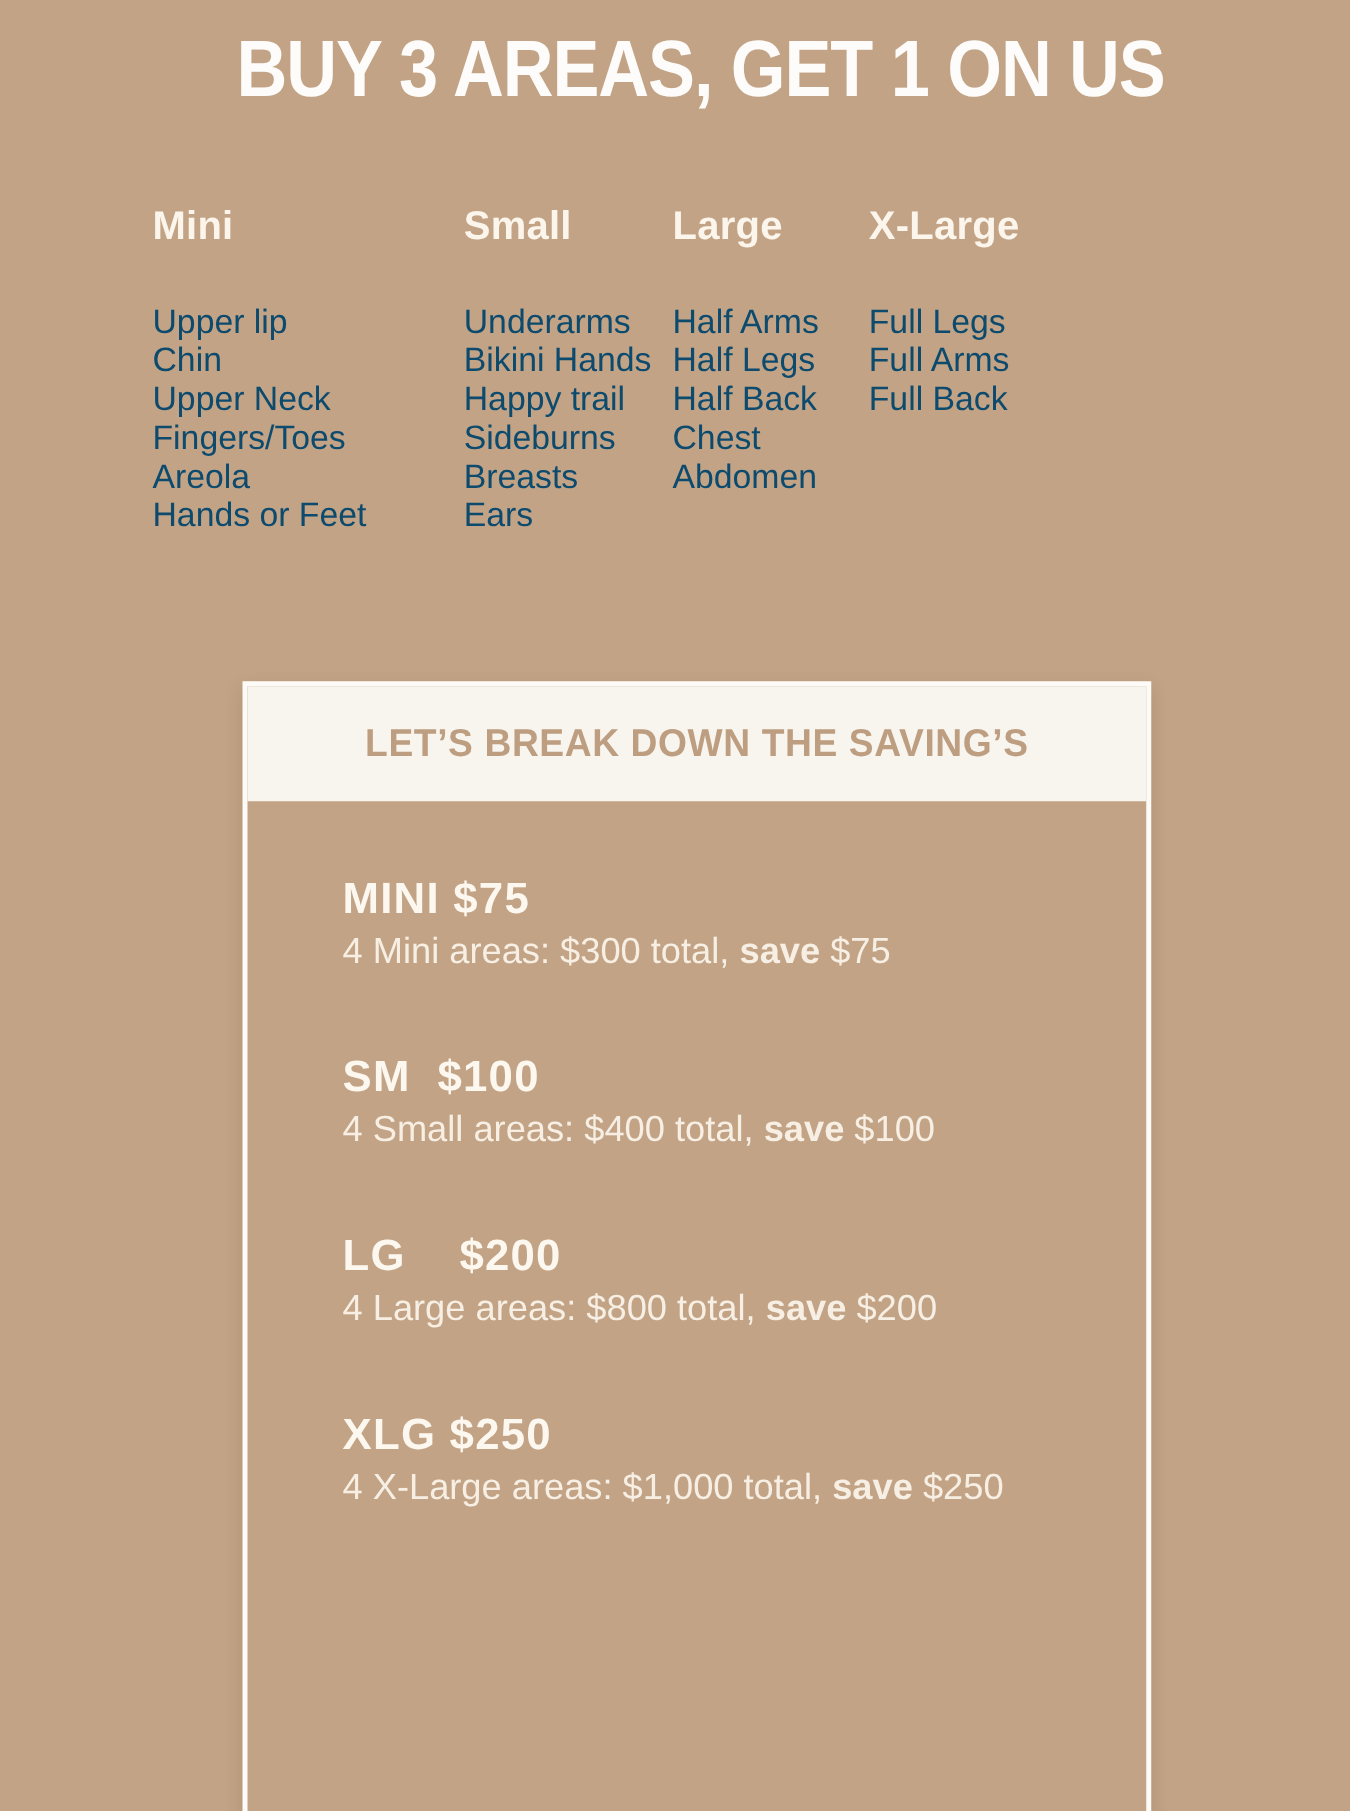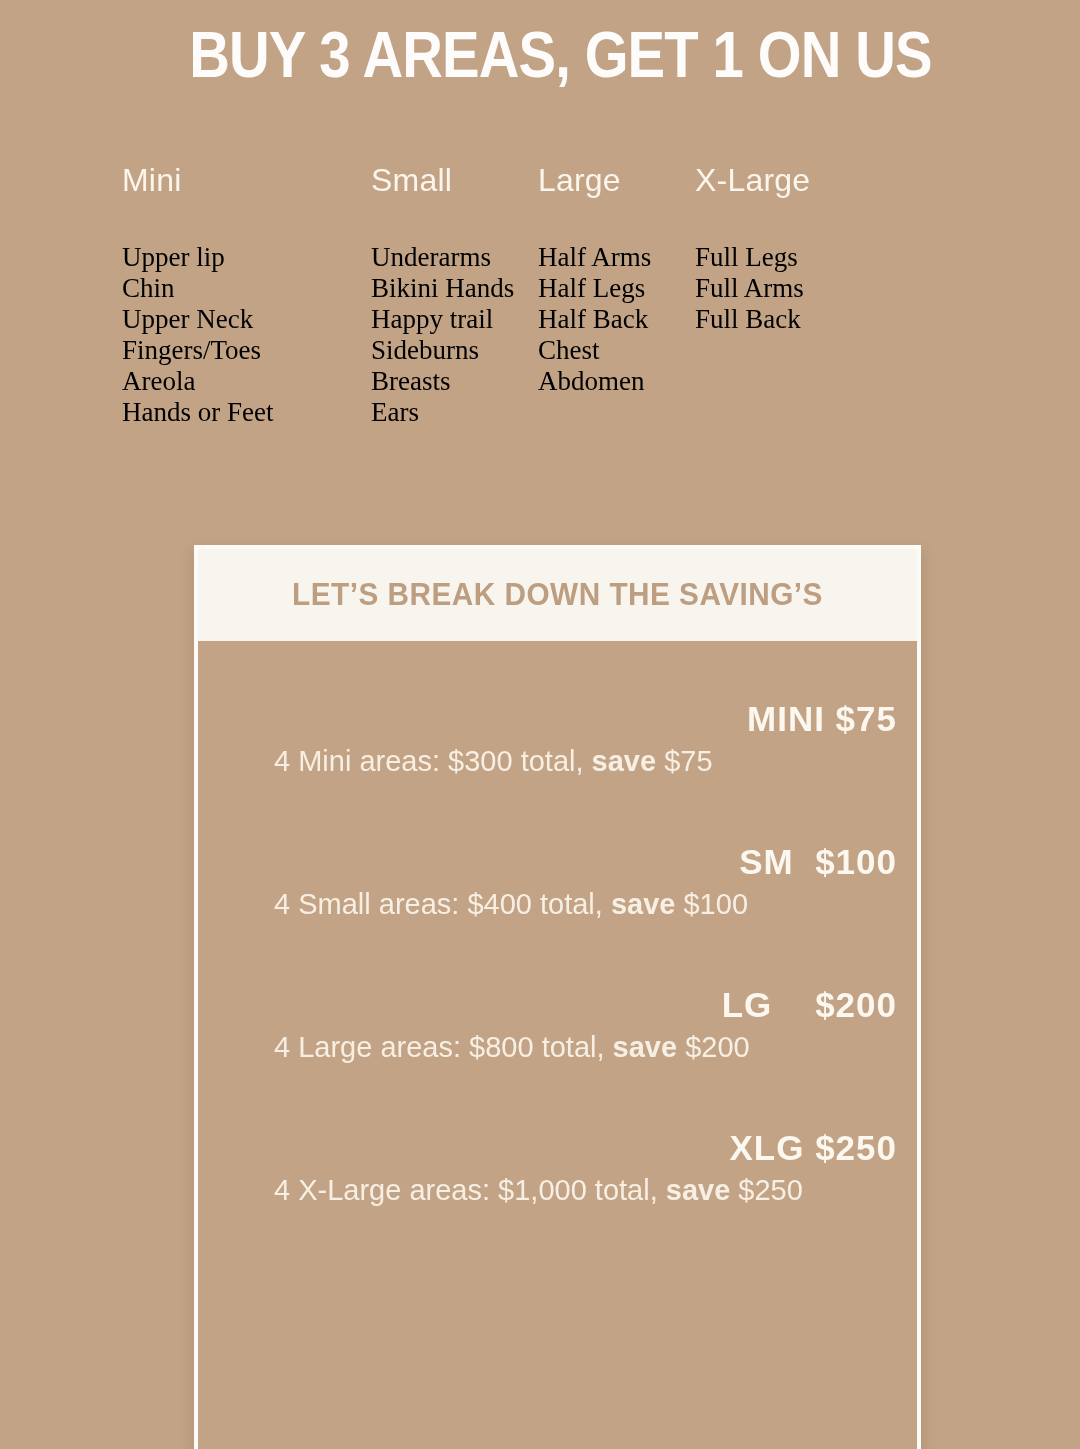--- a/index.html
+++ b/index.html
@@ -40,32 +40,31 @@
     display: flex;
     flex-direction: row;
   }
   .col-mini    { width: 205px; }
   .col-small   { width: 167px; margin-left: 44px; }
   .col-medium  { width: 171px; }
   .col-large   { width: 157px; }
   .col-xlarge  { flex: 1; }
   .col-header {
     font-size: 32px;
-    font-weight: normal;
+    font-weight: bold;
     line-height: 40px;
     color: #fbf5ec;
     margin-bottom: 42px;
     letter-spacing: 0.2px;
   }
   .col-item {
     font-size: 27px;
     line-height: 31px;
-    color: #000000;
+    color: #0c4a6e;
     white-space: pre;
-    font-family: Liberation Serif, serif;
   }
 
   
   .savings-box {
     position: absolute;
     top: 545px;
     left: 194px;
     width: 727px;
     height: 1056px;
     box-sizing: border-box;
@@ -91,21 +90,20 @@
     padding: 57px 20px 0 76px;
   }
   .tier { margin-bottom: 62px; }
   .tier-title {
     font-size: 35px;
     font-weight: bold;
     line-height: 41px;
     color: #fcf7ef;
     letter-spacing: 1px;
     white-space: pre;
-    text-align: right;
   }
   .tier-desc {
     margin-top: 4px;
     font-size: 29px;
     line-height: 36px;
     color: #f7efe4;
     white-space: pre;
   }
   .tier-desc .save-word {
     font-weight: bold;

